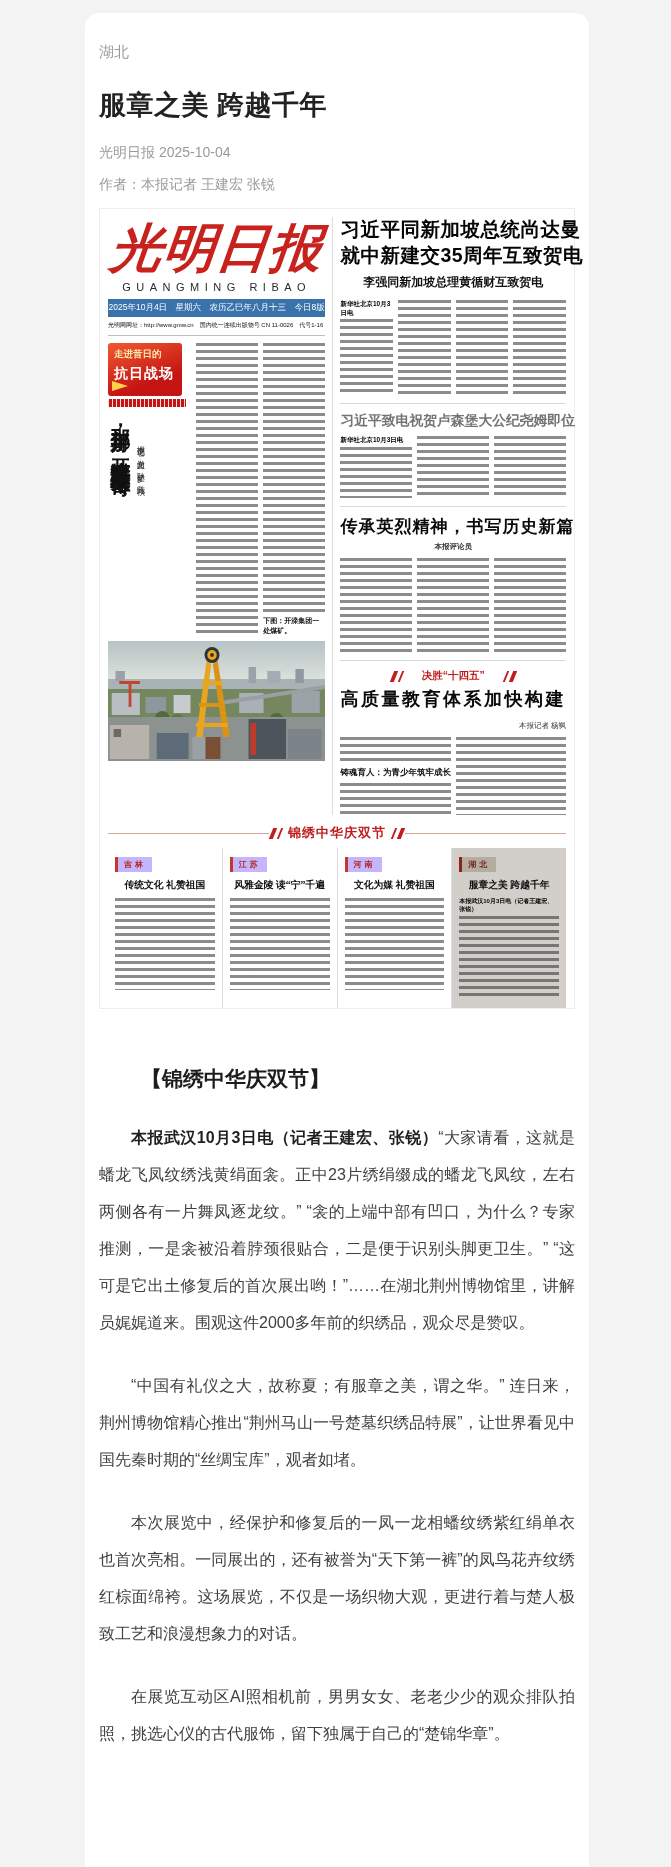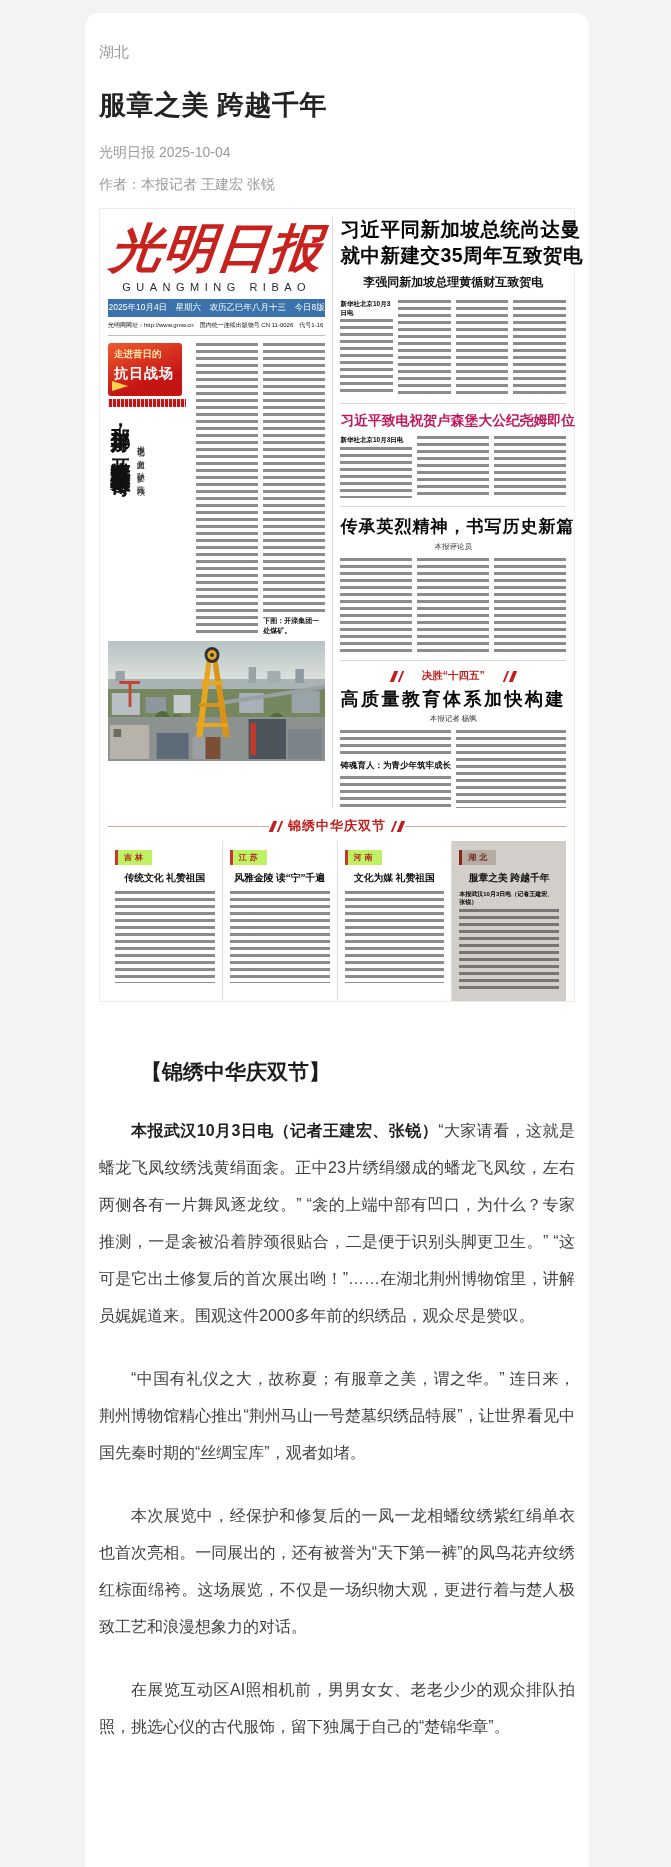--- a/index.html
+++ b/index.html
@@ -55,48 +55,48 @@
 
   .mini-lead { font-size:6.5px; font-weight:700; color:#000; line-height:1.25; margin-bottom:2px; }
   .rule { border-top:1px solid #d8d8d8; margin:8px 0; }
 
   .lead-hl  { font-size:19.5px; font-weight:900; color:#050505; text-align:right; white-space:nowrap;
               line-height:1.32; letter-spacing:.5px; }
   .lead-sub { font-size:12px; font-weight:700; color:#111; text-align:center; margin:6px 0 8px; white-space:nowrap; }
   .cols4 { display:flex; gap:5px; height:96px; }
   .cols4 .scol { padding-top:1px; }
 
-  .lux-hl { font-size:13.8px; font-weight:900; color:#be185d; text-align:center; white-space:nowrap; margin-top:2px; }
+  .lux-hl { font-size:13.8px; font-weight:900; color:#737373; text-align:center; white-space:nowrap; margin-top:2px; }
   .cols3  { display:flex; gap:5px; height:62px; margin-top:6px; }
   .cols3b { display:flex; gap:5px; height:94px; }
 
   .heroes-hl { font-family:"Liberation Serif", serif; font-size:17px; font-weight:900; color:#0a0a0a;
                text-align:center; letter-spacing:1px; white-space:nowrap; }
-  .heroes-by { font-size:7.5px; color:#333; text-align:center; margin:4px 0 6px; }
+  .heroes-by { font-size:7.5px; color:#333; text-align:center; margin:4px 0 6px;font-weight:bold; }
 
   .badge-row { display:flex; align-items:center; justify-content:center; margin-top:2px; }
   .slash { width:4px; height:11px; background:#c01d1d; transform:skewX(-22deg); margin:0 2px; }
   .slash.thin { width:2px; }
   .edu-badge-text { color:#c01d1d; font-weight:800; font-size:10.5px; margin:0 18px; white-space:nowrap; }
   .edu-hl { font-family:"Liberation Serif", serif; font-size:18px; font-weight:900; color:#0a0a0a;
             text-align:center; letter-spacing:2.5px; white-space:nowrap; margin-top:4px; }
-  .edu-by { font-size:7.5px; color:#333; text-align:center; margin:3px 0 6px; }
+  .edu-by { font-size:7.5px; color:#333; text-align:right; margin:10px 0 6px; }
   .edu-cols { display:flex; gap:5px; height:78px; }
   .edu-sub { font-size:8.5px; font-weight:800; color:#111; margin:4px 0; white-space:nowrap; overflow:hidden; }
 
   
   .fest { margin-top:9px; }
   .fest-banner { display:flex; align-items:center; margin:4px 0 6px; }
   .fline { flex:1; height:1px; background:#d8a39b; }
   .fest-title { color:#c01d1d; font-weight:800; font-size:13px; letter-spacing:1px; margin:0 5px; white-space:nowrap; }
   .fest-cols { display:flex; }
   .fcol { flex:1; padding:5px 7px 8px; border-right:1px solid #ddd; min-width:0; }
   .fcol:last-child { border-right:none; }
   .fcol.hl { background:#d2cec9; }
-  .chip { display:inline-block; border-left:3px solid #c2392b; background:#bef264; color:#b3261e;
+  .chip { display:inline-block; border-left:3px solid #c2392b; background:#c4b5fd; color:#b3261e;
           font-size:8px; font-weight:700; padding:2px 6px; letter-spacing:3px; font-family:"Liberation Serif", serif; }
   .fcol.hl .chip { background:#b5ada2; color:#6d1f14; border-left-color:#8a2318; }
   .fhl { font-family:"Liberation Serif", serif; font-weight:800; font-size:9.8px; color:#0d0d0d;
          text-align:center; margin:7px 0 6px; white-space:nowrap; overflow:hidden; }
   .fsim { height:92px; }
   .fdateline { font-size:6px; font-weight:700; color:#000; margin-bottom:2px; line-height:1.3; }
 
   
   .sec-head { font-size:21px; font-weight:800; color:#1c1c1c; margin-top:56px; text-indent:2em; }
   .para { font-size:16px; line-height:37px; color:#3f3f3f; text-align:justify; text-indent:2em; margin-top:26px; }

